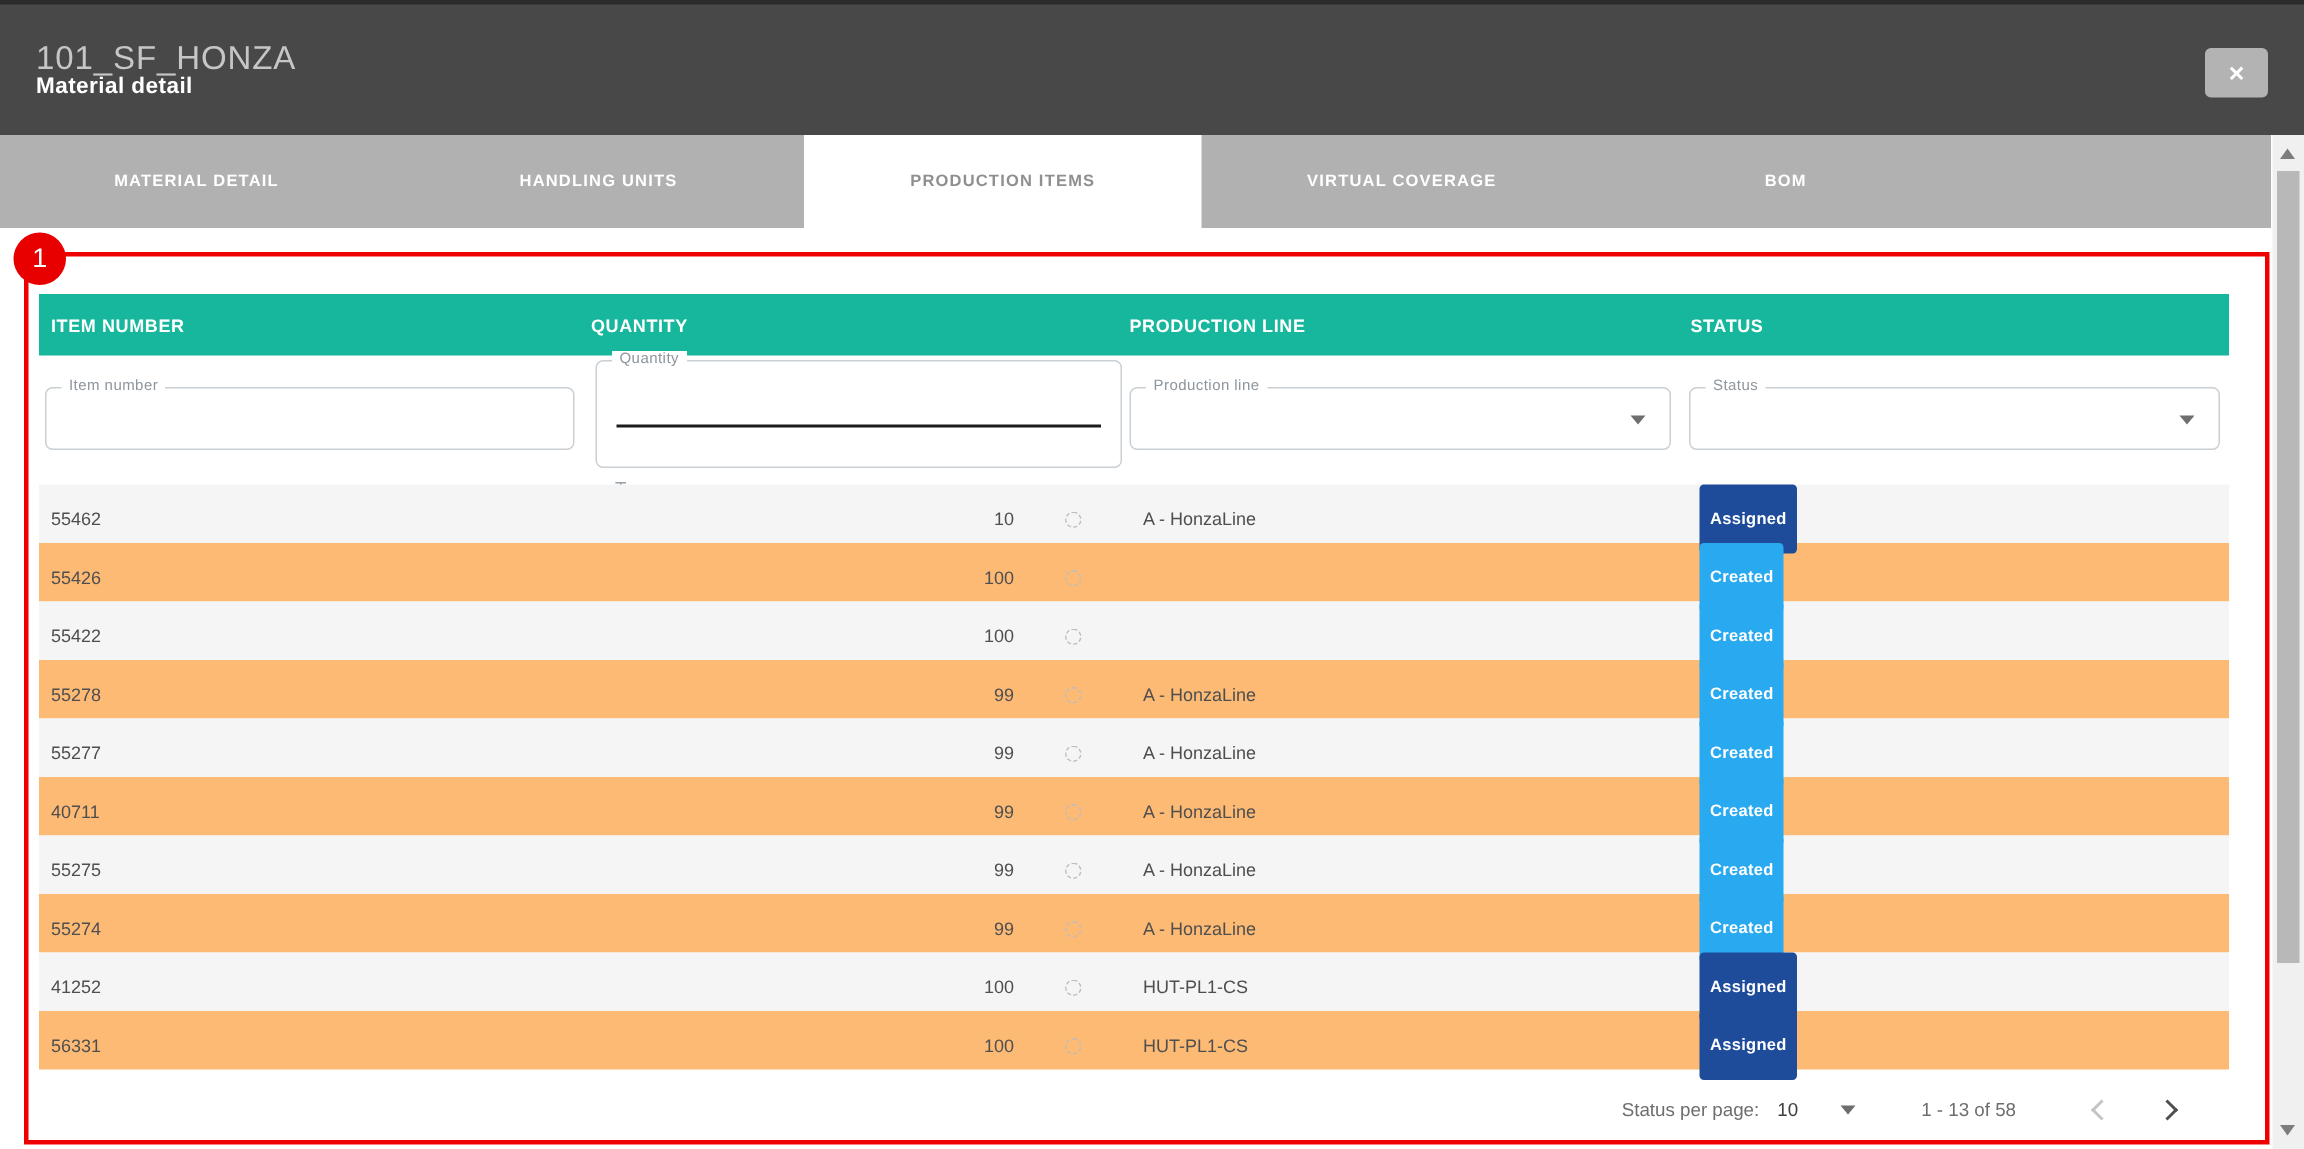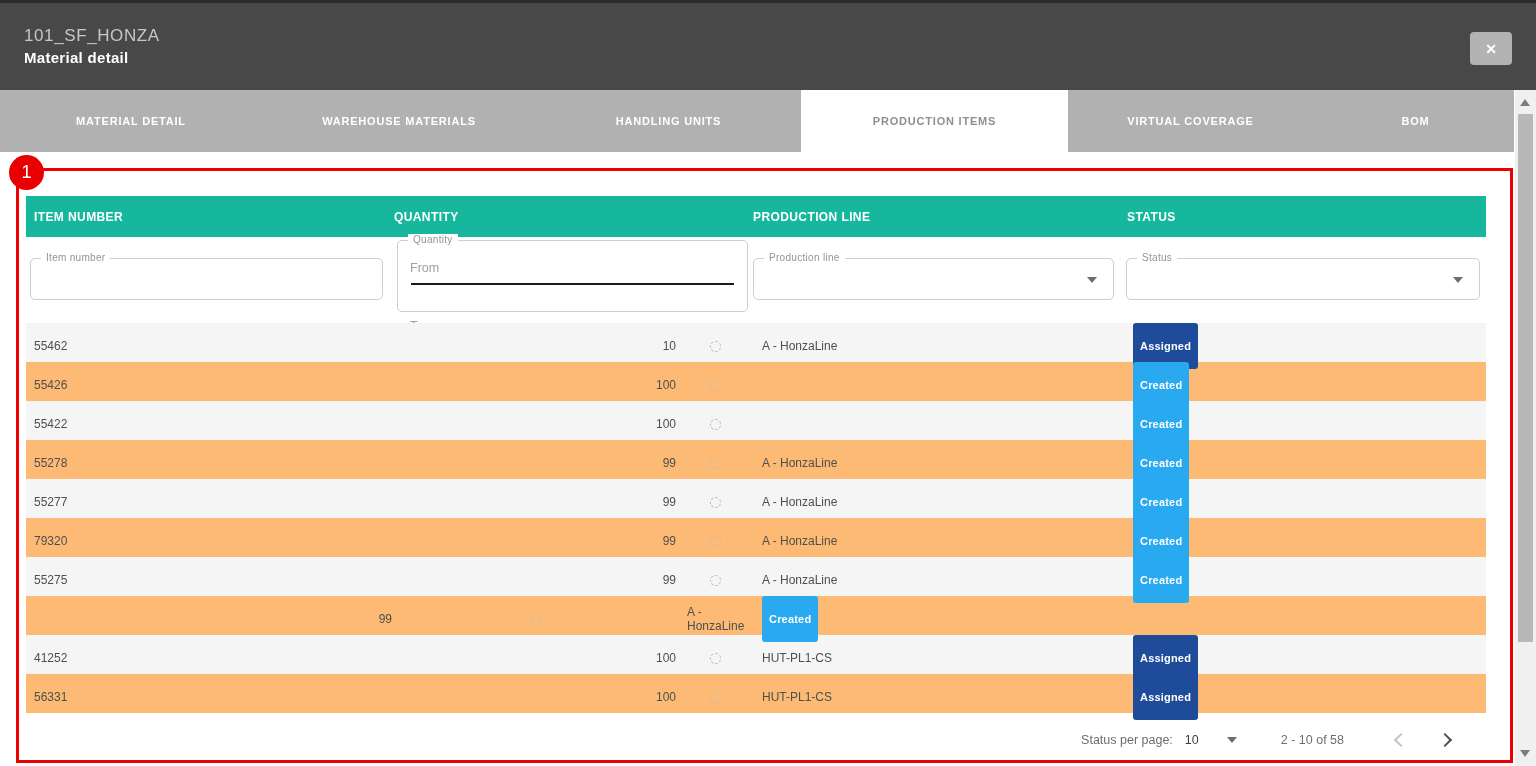--- a/index.html
+++ b/index.html
@@ -5,21 +5,21 @@
   :root{
     --teal:#17b79e; --red:#ee0000; --darkbar:#484848; --tabgray:#b1b1b1;
     --rowgray:#f5f5f5; --celltext:#4f4f4f; --border:#cacfd4; --label:#8d959d;
   }
   *{box-sizing:border-box;margin:0;padding:0;font-family:"Liberation Sans",sans-serif;}
   html,body{width:1536px;height:766px;overflow:hidden;background:#fff;}
   .screen{position:relative;width:1536px;height:766px;background:#fff;}
 
   
   .titlebar{position:absolute;left:0;top:0;width:1536px;height:90px;background:var(--darkbar);border-top:3px solid #2b2b2b;}
-  .t1{position:absolute;left:24px;top:23px;font-size:17px;color:#c6c6c6;letter-spacing:.6px;}
+  .t1{position:absolute;left:24px;top:23px;font-size:22px;color:#c6c6c6;letter-spacing:.6px;}
   .t2{position:absolute;left:24px;top:46px;font-size:15px;color:#ffffff;font-weight:bold;letter-spacing:.3px;}
   .close{position:absolute;left:1470px;top:29px;width:42px;height:33px;background:#b3b3b3;border:none;border-radius:4px;color:#fff;font-size:14px;font-weight:bold;cursor:pointer;display:flex;align-items:center;justify-content:center;}
 
   
   .tabbar{position:absolute;left:0;top:90px;width:1514px;height:62px;background:var(--tabgray);display:flex;}
   .tab{display:flex;align-items:center;justify-content:center;color:#ffffff;font-size:11px;font-weight:600;letter-spacing:.8px;cursor:pointer;flex:none;}
   .tab:nth-child(1){width:262px}.tab:nth-child(2){width:274px}.tab:nth-child(3){width:265px}
   .tab:nth-child(4){width:267px}.tab:nth-child(5){width:245px}.tab:nth-child(6){width:205px}
   .tab.active{background:#ffffff;color:#8f8f8f;}
 
@@ -83,21 +83,20 @@
   <header class="titlebar">
     <div class="t1">101_SF_HONZA</div>
     <div class="t2">Material detail</div>
     <button class="close">
       <span>✕</span>
     </button>
   </header>
 
   <nav class="tabbar" id="tabbar">
       <div class="tab">MATERIAL DETAIL</div>
-      <div class="tab">WAREHOUSE MATERIALS</div>
       <div class="tab">HANDLING UNITS</div>
       <div class="tab active">PRODUCTION ITEMS</div>
       <div class="tab">VIRTUAL COVERAGE</div>
       <div class="tab">BOM</div>
     </nav>
 
   <div class="badge1">1</div>
   <div class="redbox"></div>
 
   <div class="thead">
@@ -107,21 +106,20 @@
     <div class="h4">STATUS</div>
   </div>
 
   <div class="fbox f-item">
     <span class="flabel">Item number</span>
     <input value="" style="">
   </div>
 
   <div class="fbox f-qty">
     <span class="flabel">Quantity</span>
-    <input class="inp-from" placeholder="From" style="">
     <div class="from-line"></div>
     <input class="inp-to" placeholder="To" style="">
   </div>
 
   <div class="fbox f-line">
     <span class="flabel">Production line</span>
     <span class="caret"></span>
   </div>
 
   <div class="fbox f-status">
@@ -174,40 +172,41 @@
     <div class="cell-item">55277</div>
     <div class="cell-qty">99</div>
     <div class="cell-icon">
           <span class="sync"></span>
         </div>
     <div class="cell-line">A - HonzaLine</div>
     <div class="cell-status"><span class="badge" style="background: rgb(40, 169, 240);">Created</span></div>
   </div>
 
   <div class="row">
-    <div class="cell-item">79320</div>
+    <div class="cell-item">40711</div>
     <div class="cell-qty">99</div>
     <div class="cell-icon">
           <span class="sync"></span>
         </div>
     <div class="cell-line">A - HonzaLine</div>
     <div class="cell-status"><span class="badge" style="background: rgb(40, 169, 240);">Created</span></div>
   </div>
 
   <div class="row">
     <div class="cell-item">55275</div>
     <div class="cell-qty">99</div>
     <div class="cell-icon">
           <span class="sync"></span>
         </div>
     <div class="cell-line">A - HonzaLine</div>
     <div class="cell-status"><span class="badge" style="background: rgb(40, 169, 240);">Created</span></div>
   </div>
 
   <div class="row">
+    <div class="cell-item">55274</div>
     <div class="cell-qty">99</div>
     <div class="cell-icon">
           <span class="sync"></span>
         </div>
     <div class="cell-line">A - HonzaLine</div>
     <div class="cell-status"><span class="badge" style="background: rgb(40, 169, 240);">Created</span></div>
   </div>
 
   <div class="row">
     <div class="cell-item">41252</div>
@@ -229,21 +228,21 @@
     <div class="cell-status"><span class="badge" style="background: rgb(30, 76, 154);">Assigned</span></div>
   </div>
 </div>
 
   <div class="pager">
     <span>Status per page:</span>
     <span class="psize">
       <span class="val">10</span>
       <span class="caret2"></span>
     </span>
-    <span class="range">2 - 10 of 58</span>
+    <span class="range">1 - 13 of 58</span>
     <span class="chev prev"></span>
     <span class="chev next"></span>
   </div>
 
   <div class="sbar">
     <span class="sb-up"></span>
     <span class="sb-thumb"></span>
     <span class="sb-down"></span>
   </div>
 

